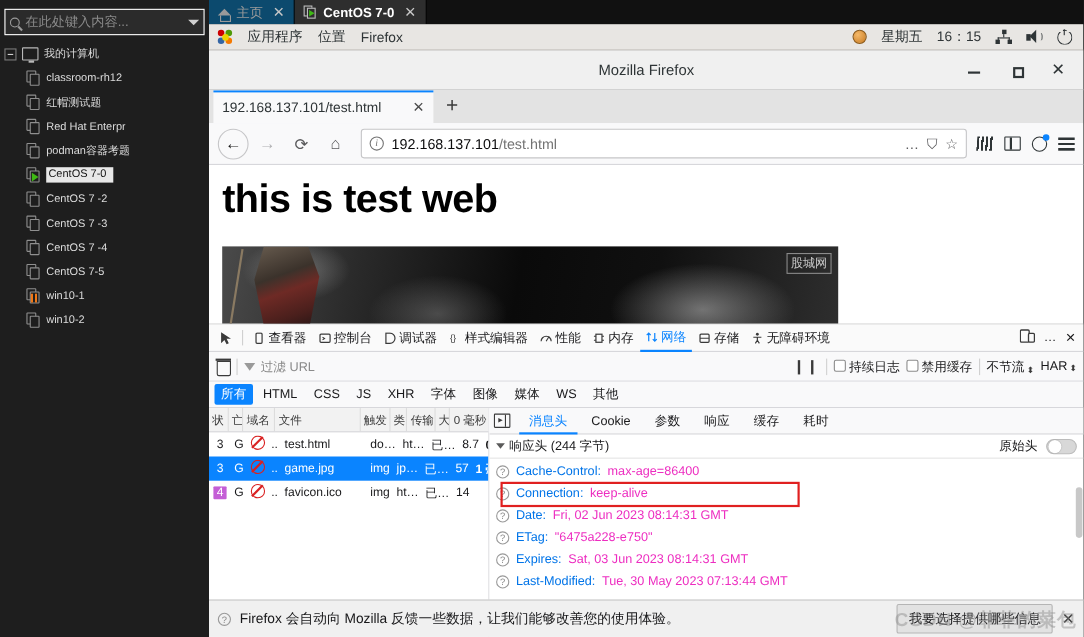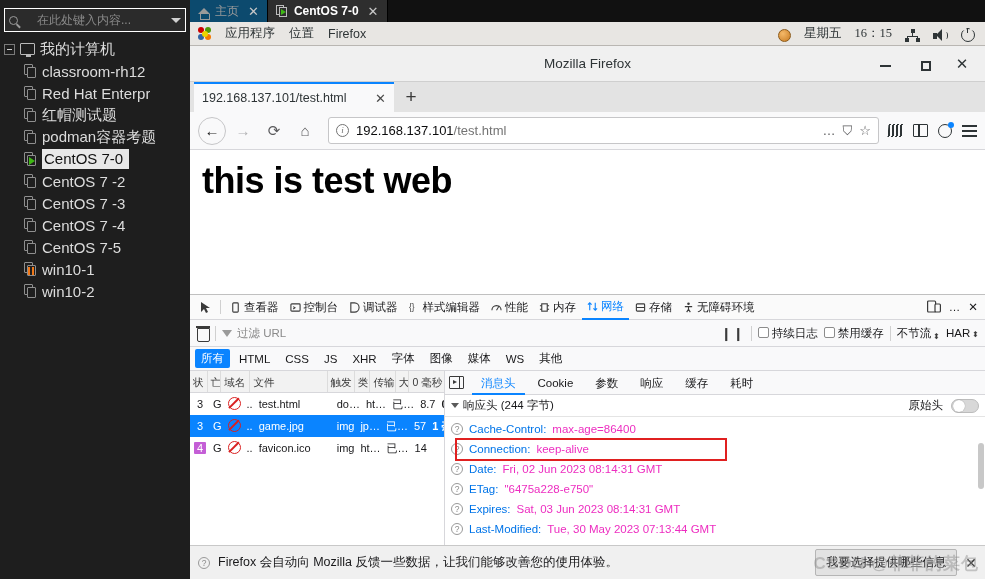--- a/index.html
+++ b/index.html
@@ -11,36 +11,36 @@
   #root { position: relative; width: 985px; height: 579px; }
 
   
   .vm-sidebar {
     position: absolute; left: 0; top: 0; width: 190px; height: 579px;
     background: #1e1e1e; color: #dcdcdc;
   }
   .vm-search {
     margin: 8px 4px 4px 4px; height: 24px;
     border: 1px solid #ffffff; background: #2b2b2b;
-    display: flex; align-items: center; padding: 0 4px; gap: 19px;
+    display: flex; align-items: center; padding: 0 4px; gap: 5px;
   }
   .vm-search .mag {
     width: 9px; height: 9px; border: 1.5px solid #9a9a9a; border-radius: 50%;
     position: relative; flex: 0 0 auto;
   }
   .vm-search .mag::after {
     content: ""; position: absolute; right: -4px; bottom: -3px;
     width: 5px; height: 1.5px; background: #9a9a9a; transform: rotate(45deg);
   }
   .vm-search .ph { flex: 1; font-size: 12px; color: #8a8a8a; white-space: nowrap; overflow: hidden; }
   .vm-search .caret {
     width: 0; height: 0; border-left: 5px solid transparent; border-right: 5px solid transparent;
     border-top: 5px solid #d0d0d0; flex: 0 0 auto;
   }
-  .vm-tree { margin-top: 6px; font-size: 15px; }
+  .vm-tree { margin-top: 6px; font-size: 10px; }
   .vm-row { display: flex; align-items: center; height: 22px; padding-left: 6px; gap: 5px; white-space: nowrap; }
   .vm-row.root { padding-left: 4px; }
   .vm-row.sel .vm-label { background: #e8e8e8; color: #111; padding: 1px 6px 2px 2px; }
   .vm-exp {
     width: 11px; height: 11px; border: 1px solid #7a7a7a; flex: 0 0 auto;
     position: relative; background: #1e1e1e;
   }
   .vm-exp::after { content: ""; position: absolute; left: 2px; top: 4px; width: 5px; height: 1.5px; background: #cfcfcf; }
   .vm-monitor {
     width: 15px; height: 12px; border: 1.6px solid #b9b9b9; border-radius: 1px; flex: 0 0 auto; position: relative;
@@ -102,21 +102,21 @@
   .gp-left { display: flex; align-items: center; gap: 14px; padding-left: 8px; }
   .gp-appicon {
     width: 13px; height: 13px; position: relative;
   }
   .gp-appicon span { position: absolute; width: 6px; height: 6px; border-radius: 50%; }
   .gp-appicon .a { left: 0; top: 0; background: #cc0000; }
   .gp-appicon .b { right: 0; top: 0; background: #4e9a06; }
   .gp-appicon .c { left: 0; bottom: 0; background: #3465a4; }
   .gp-appicon .d { right: 0; bottom: 0; background: #f57900; }
   .gp-appicon .e { left: 3.5px; top: 3.5px; background: #edd400; width: 6px; height: 6px; }
-  .gp-right { margin-left: auto; display: flex; align-items: flex-end; gap: 13px; padding-right: 10px; font-family: Liberation Serif, serif; }
+  .gp-right { margin-left: auto; display: flex; align-items: center; gap: 13px; padding-right: 10px; }
   .gp-clockicon { width: 13px; height: 13px; border-radius: 50%; background: radial-gradient(circle at 35% 33%, #f5b969, #c87b22); border: 1px solid #8c5a1a; }
   .gp-net { width: 15px; height: 13px; position: relative; }
   .gp-net i { position: absolute; background: #2e3436; }
   .gp-net .t { left: 5.5px; top: 0; width: 4px; height: 4px; }
   .gp-net .bl { left: 0; bottom: 0; width: 4px; height: 4px; }
   .gp-net .br { right: 0; bottom: 0; width: 4px; height: 4px; }
   .gp-net .v { left: 7px; top: 4px; width: 1.3px; height: 3px; }
   .gp-net .h { left: 2px; top: 6.5px; width: 11px; height: 1.3px; }
   .gp-net .l1 { left: 2px; top: 6.5px; width: 1.3px; height: 3px; }
   .gp-net .l2 { right: 2px; top: 6.5px; width: 1.3px; height: 3px; }
@@ -336,28 +336,28 @@
             <span class="back"></span>
             <span class="front"></span>
           </span>
         <span class="vm-label">classroom-rh12</span>
       </div>
       <div class="vm-row">
         <span class="vm-icon">
             <span class="back"></span>
             <span class="front"></span>
           </span>
+        <span class="vm-label">红帽测试题</span>
+      </div>
+      <div class="vm-row">
+        <span class="vm-icon">
+            <span class="back"></span>
+            <span class="front"></span>
+          </span>
         <span class="vm-label">Red Hat Enterpr</span>
-      </div>
-      <div class="vm-row">
-        <span class="vm-icon">
-            <span class="back"></span>
-            <span class="front"></span>
-          </span>
-        <span class="vm-label">红帽测试题</span>
       </div>
       <div class="vm-row">
         <span class="vm-icon">
             <span class="back"></span>
             <span class="front"></span>
           </span>
         <span class="vm-label">podman容器考题</span>
       </div>
       <div class="vm-row sel">
         <span class="vm-icon">
@@ -501,20 +501,25 @@
         <span class="side-icon"></span>
         <span class="acct-icon">
             <span class="dot"></span>
           </span>
         <span class="burger"></span>
       </div>
     </div>
 
     <div class="ff-content">
       <div class="page-h1">this is test web</div>
+      <div class="page-img">
+        <span class="spear"></span>
+        <span class="figure"></span>
+        <span class="wm">股城网</span>
+      </div>
     </div>
 
     <div class="devtools">
 
       <div class="dt-tabbar">
         <span class="dt-picker">
           <svg width="13" height="13" viewBox="0 0 13 13">
               <path d="M2 1 L2 11 L5 8 L7 12 L9 11 L7 7 L11 7 Z" fill="#3a3a3a"></path>
             </svg>
         </span>

